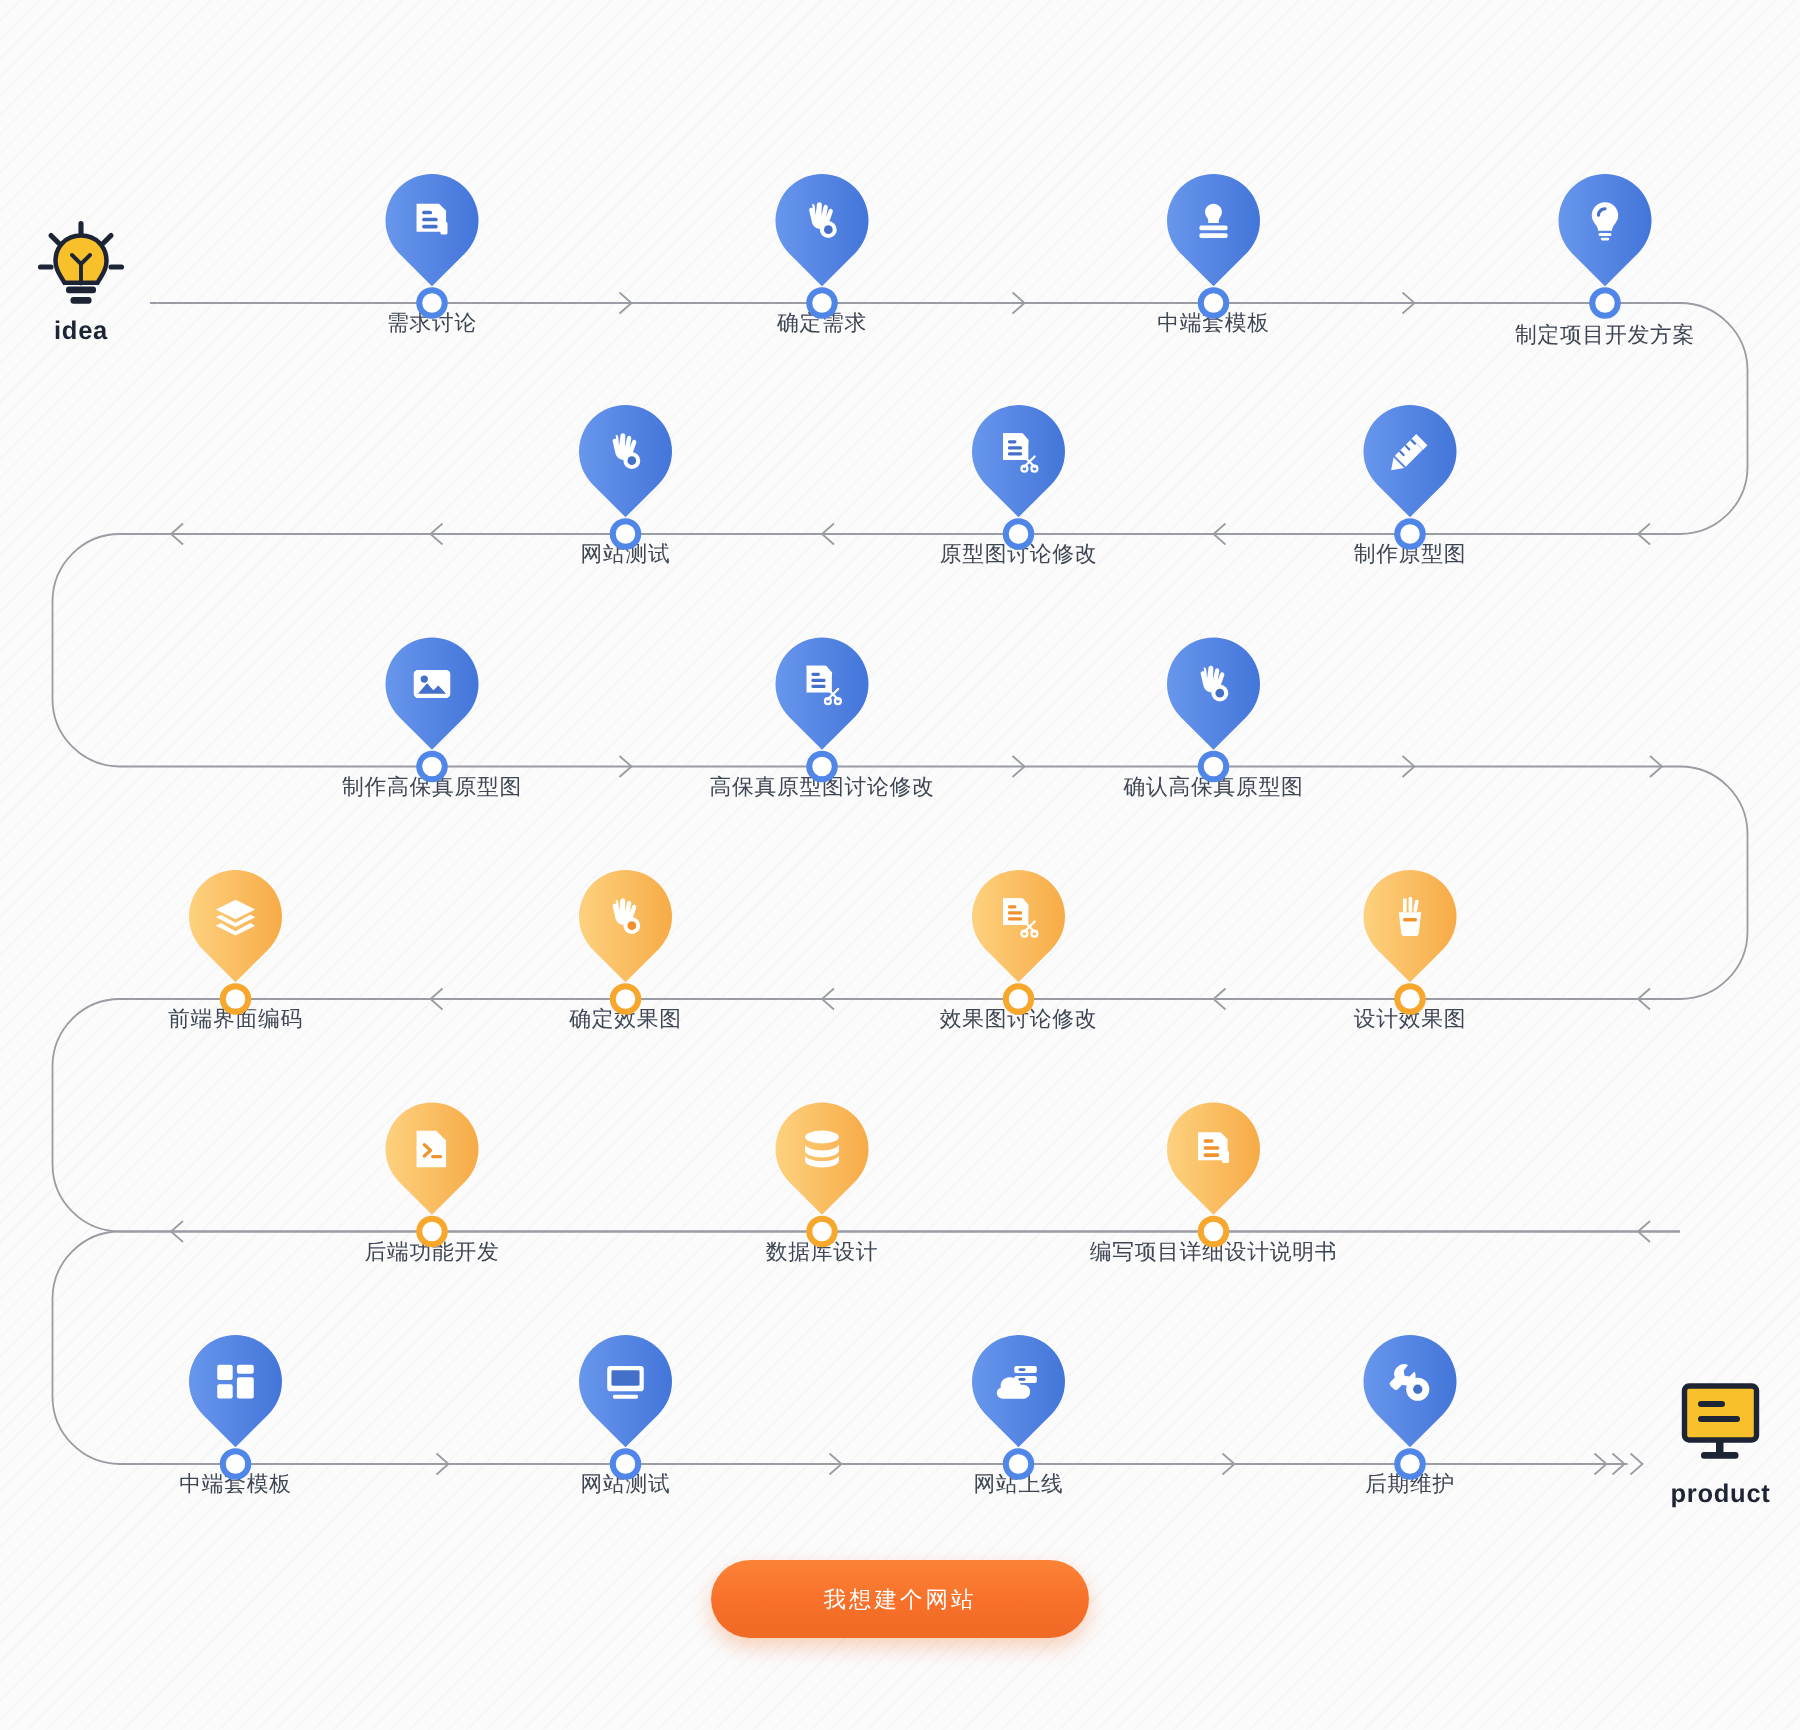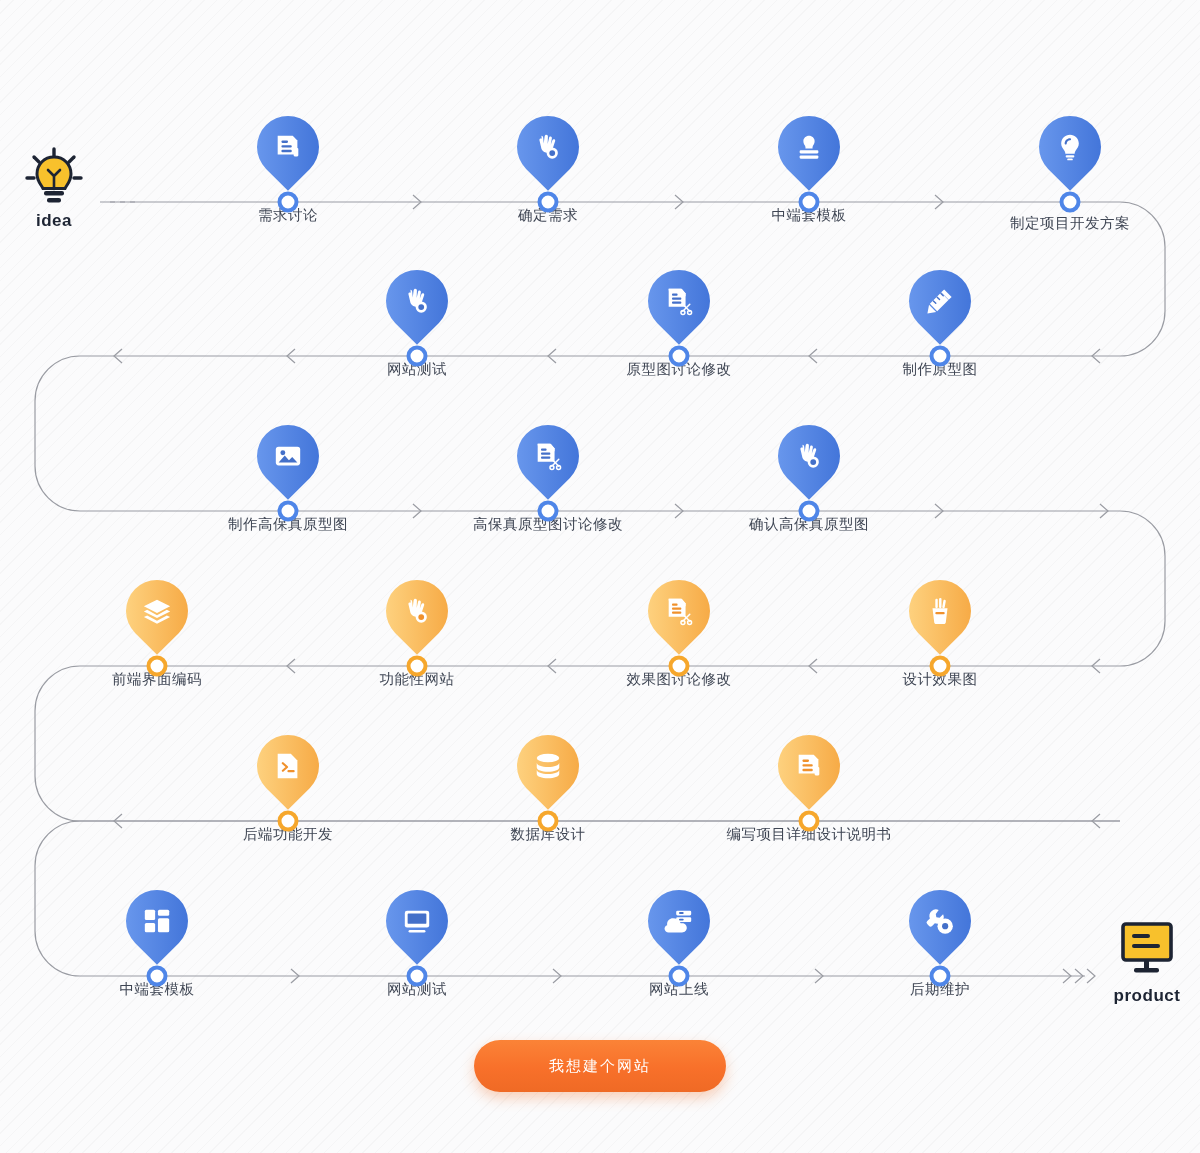--- a/index.html
+++ b/index.html
@@ -361,21 +361,21 @@
           <div class="body"></div>
           <div class="glyph">
             <svg viewBox="0 0 32 32">
               <path fill="currentColor" d="M9 4c1.1 0 1.8.9 1.9 2l.5 6.3 1-7.6C12.6 3.6 13.3 3 14.2 3c1 0 1.7.8 1.7 1.8l-.3 8 1.5-6.5c.2-1 .9-1.6 1.8-1.4.9.2 1.4 1 1.2 2l-1.2 6.6 1.8-4.7c.4-.9 1.2-1.3 2-1 .9.3 1.2 1.2.9 2.1l-2.6 7.6c-.4 1.1-.6 1.7-.6 2.6 0 .7.1 1.3.1 1.3-2.2.6-4.6 1-6.9.5-2.4-.6-3.9-2.2-4.6-4L7 9.3C6.6 8.3 7 7.4 7.9 7c.5-.2 1-.1 1.4.2z"></path>
               <circle cx="20.5" cy="22.5" r="6" fill="currentColor"></circle>
               <circle cx="20.5" cy="22.5" r="3.1" fill="#f0912c"></circle>
             </svg>
           </div>
         </div>
         <div class="dot orange" style="top: 86px;"></div>
-        <div class="lbl" style="margin-top: 14px;">功能性网站</div>
+        <div class="lbl" style="margin-top: 14px;">确定效果图</div>
       </div>
       <div class="node" style="left: 679px; top: 580px;">
         <div class="pin orange">
           <div class="body"></div>
           <div class="glyph">
             <svg viewBox="0 0 32 32">
               <path fill="currentColor" d="M5 3h13l5 5v3h-3.5V9H15V4.8H5z"></path>
               <path fill="currentColor" d="M5 3h14l4 4.6V22H5z"></path>
               <rect x="8.5" y="8" width="6" height="2.3" rx="1" fill="#f0912c"></rect>
               <rect x="8.5" y="12.3" width="10" height="2.3" rx="1" fill="#f0912c"></rect>

